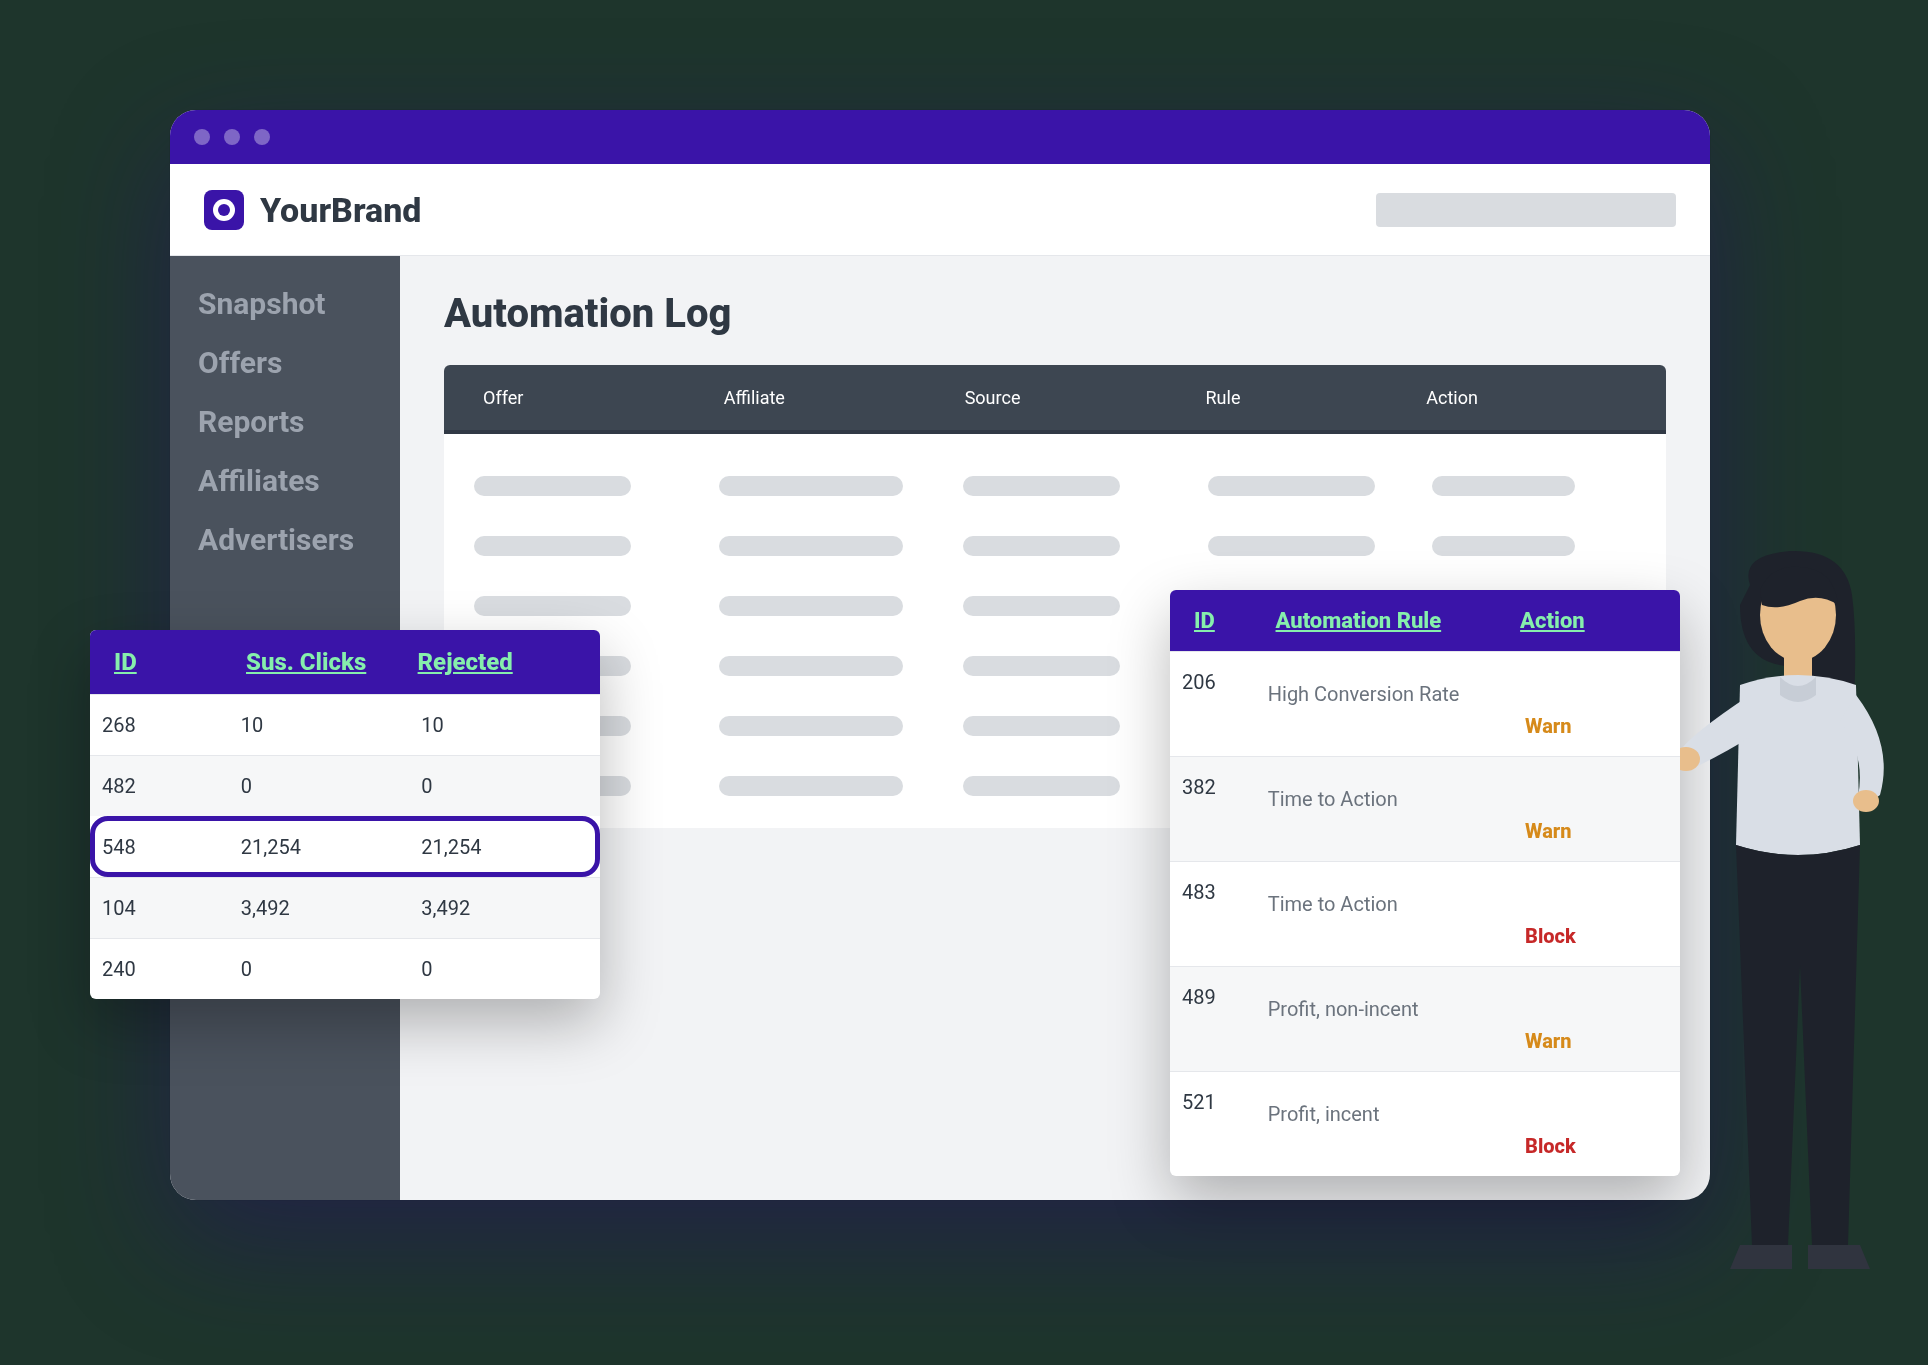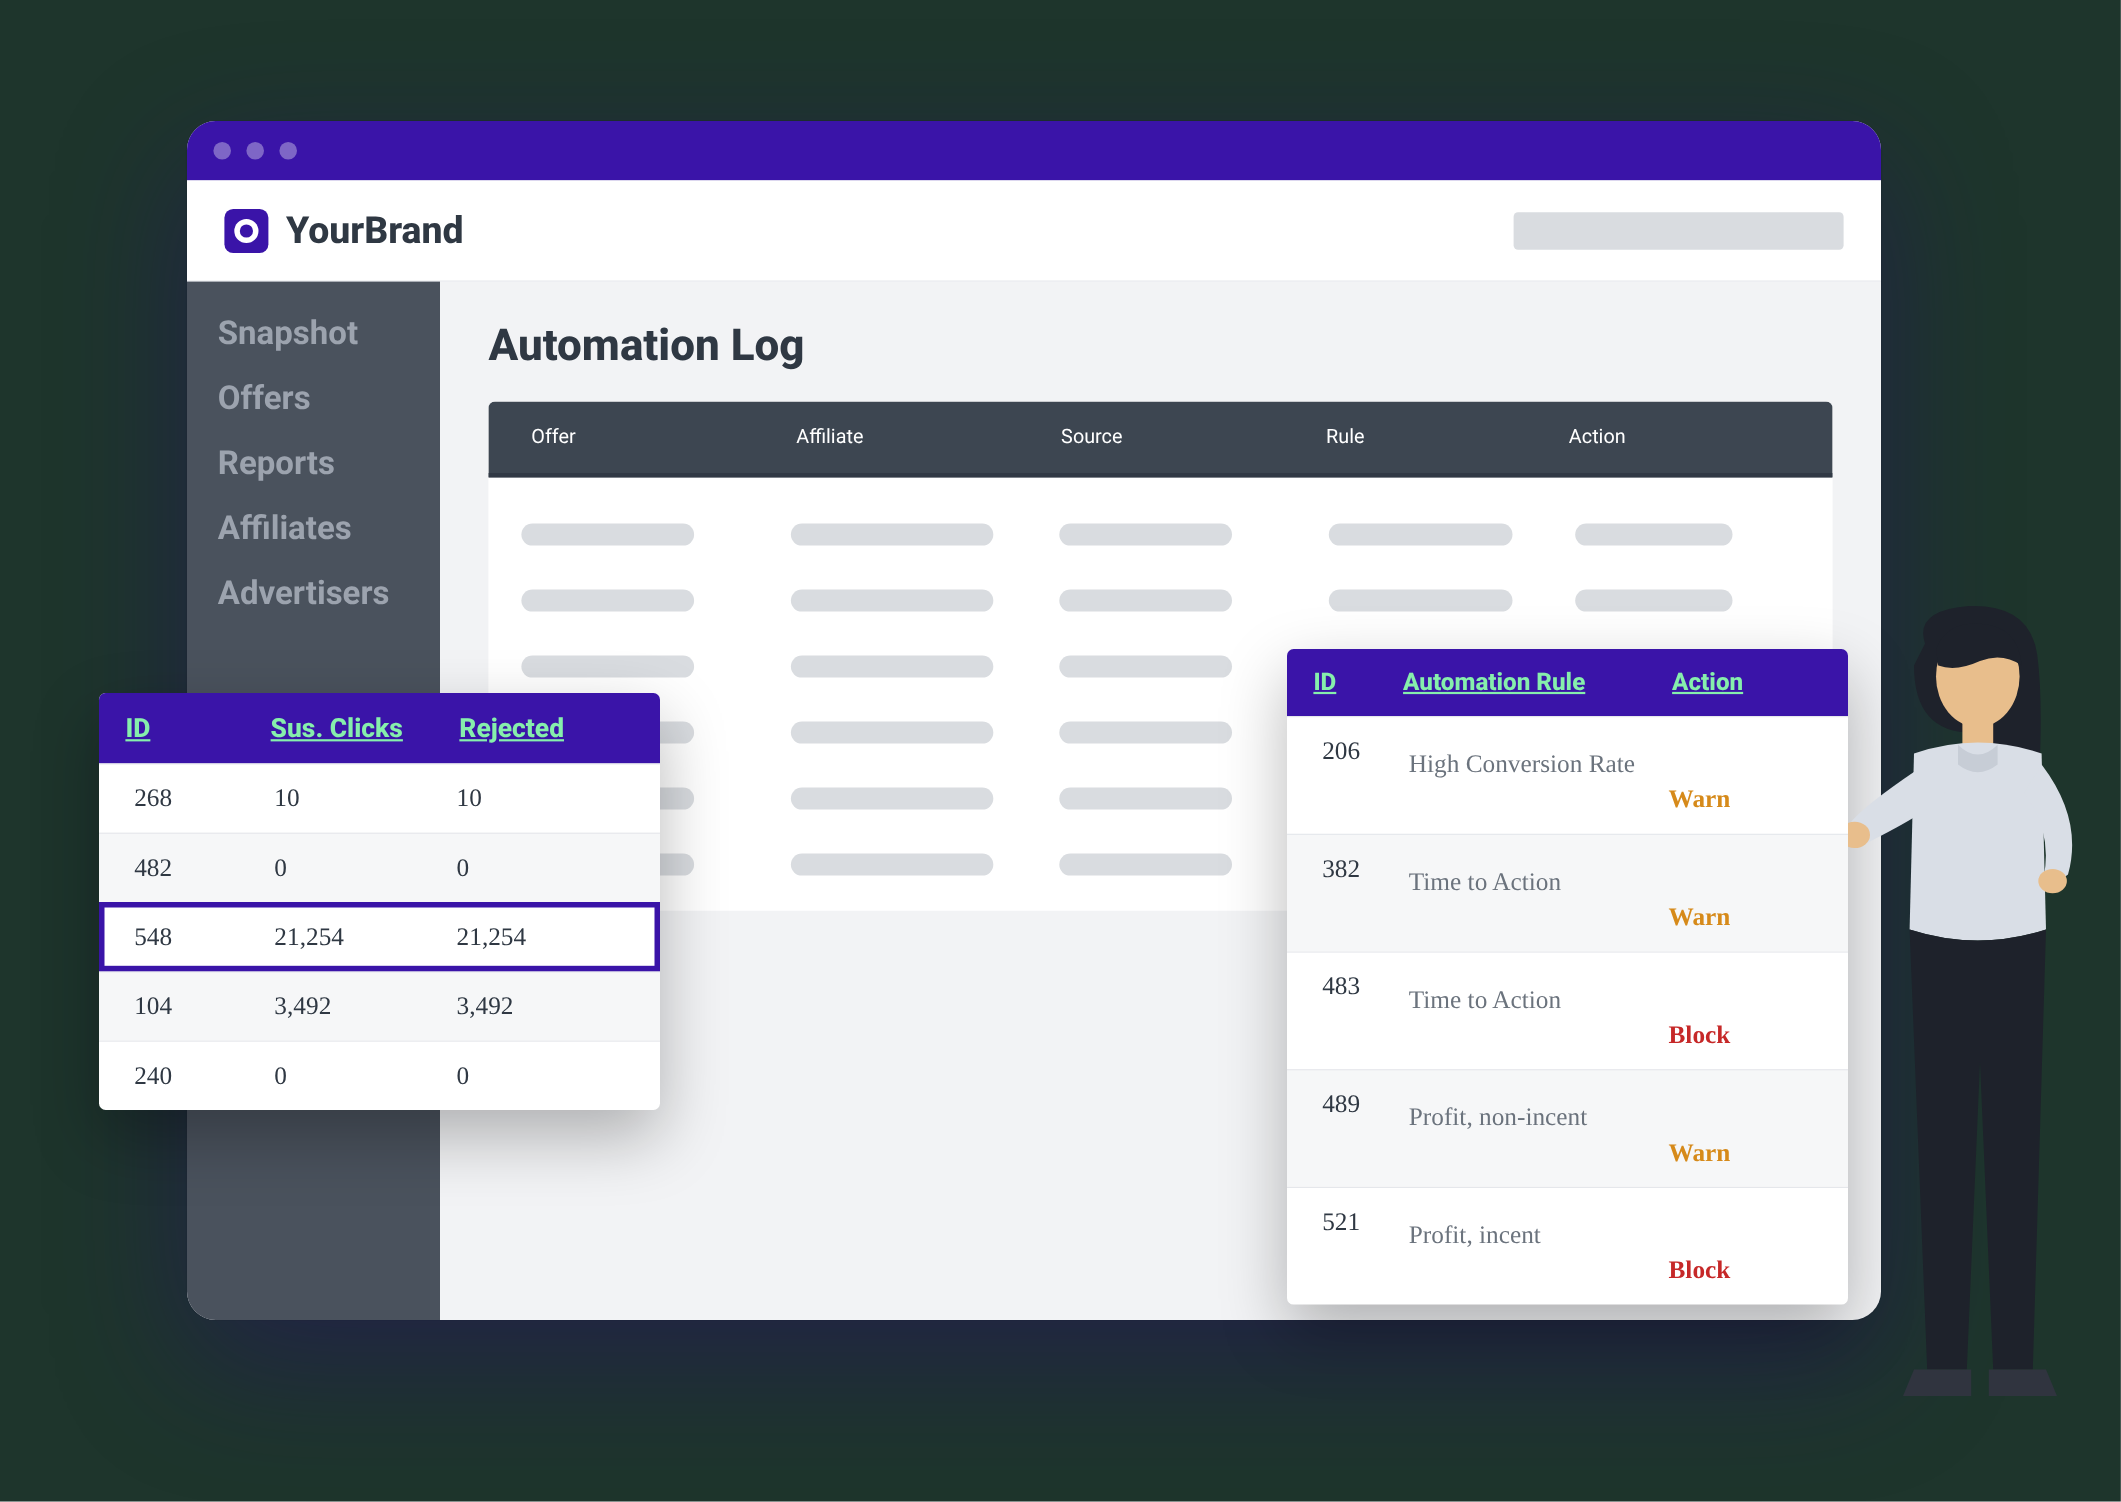--- a/index.html
+++ b/index.html
@@ -110,27 +110,27 @@
   .panel{
     position:absolute;background:#fff;border-radius:6px;
     box-shadow:0 24px 60px rgba(0,0,0,.28);
     overflow:hidden;
   }
   .panel .phead{
     background:var(--purple);color:#86efac;font-weight:800;font-size:24px;
     padding:18px 24px;display:grid;text-decoration:underline;
   }
   .panel .prow{
-    padding:18px 32px;font-size:23px;color:var(--text);
-    display:grid;border-top:1px solid var(--border);font-family:Liberation Serif, serif;
+    padding:18px 12px;font-size:20px;color:var(--text);
+    display:grid;border-top:1px solid var(--border);
   }
   .panel .prow:nth-child(even){background:#F6F7F8;}
   .clicks-panel{left:90px;top:630px;width:510px;}
   .clicks-panel .phead,.clicks-panel .prow{grid-template-columns:1fr 1.3fr 1.2fr;}
-  .clicks-panel .prow.highlight{outline:5px solid var(--purple);outline-offset:-5px;background:#fff!important;position:relative;z-index:2;}
+  .clicks-panel .prow.highlight{outline:5px solid var(--purple);outline-offset:-5px;background:#fff!important;position:relative;z-index:2;border-radius:18px;}
   .rules-panel{left:1170px;top:590px;width:510px;}
   .rules-panel .phead,.rules-panel .prow{grid-template-columns:.6fr 1.8fr 1fr;}
   .rules-panel .phead{font-size:22px;}
   .rules-panel .prow .rule{color:var(--muted);margin-top:12px;}
   .rules-panel .prow .act{font-weight:800;margin-top:44px;}
   .act-warn{color:var(--warn);}
   .act-block{color:var(--block);}
   
   .person{position:absolute;left:1680px;top:545px;width:220px;height:780px;}
 </style>

